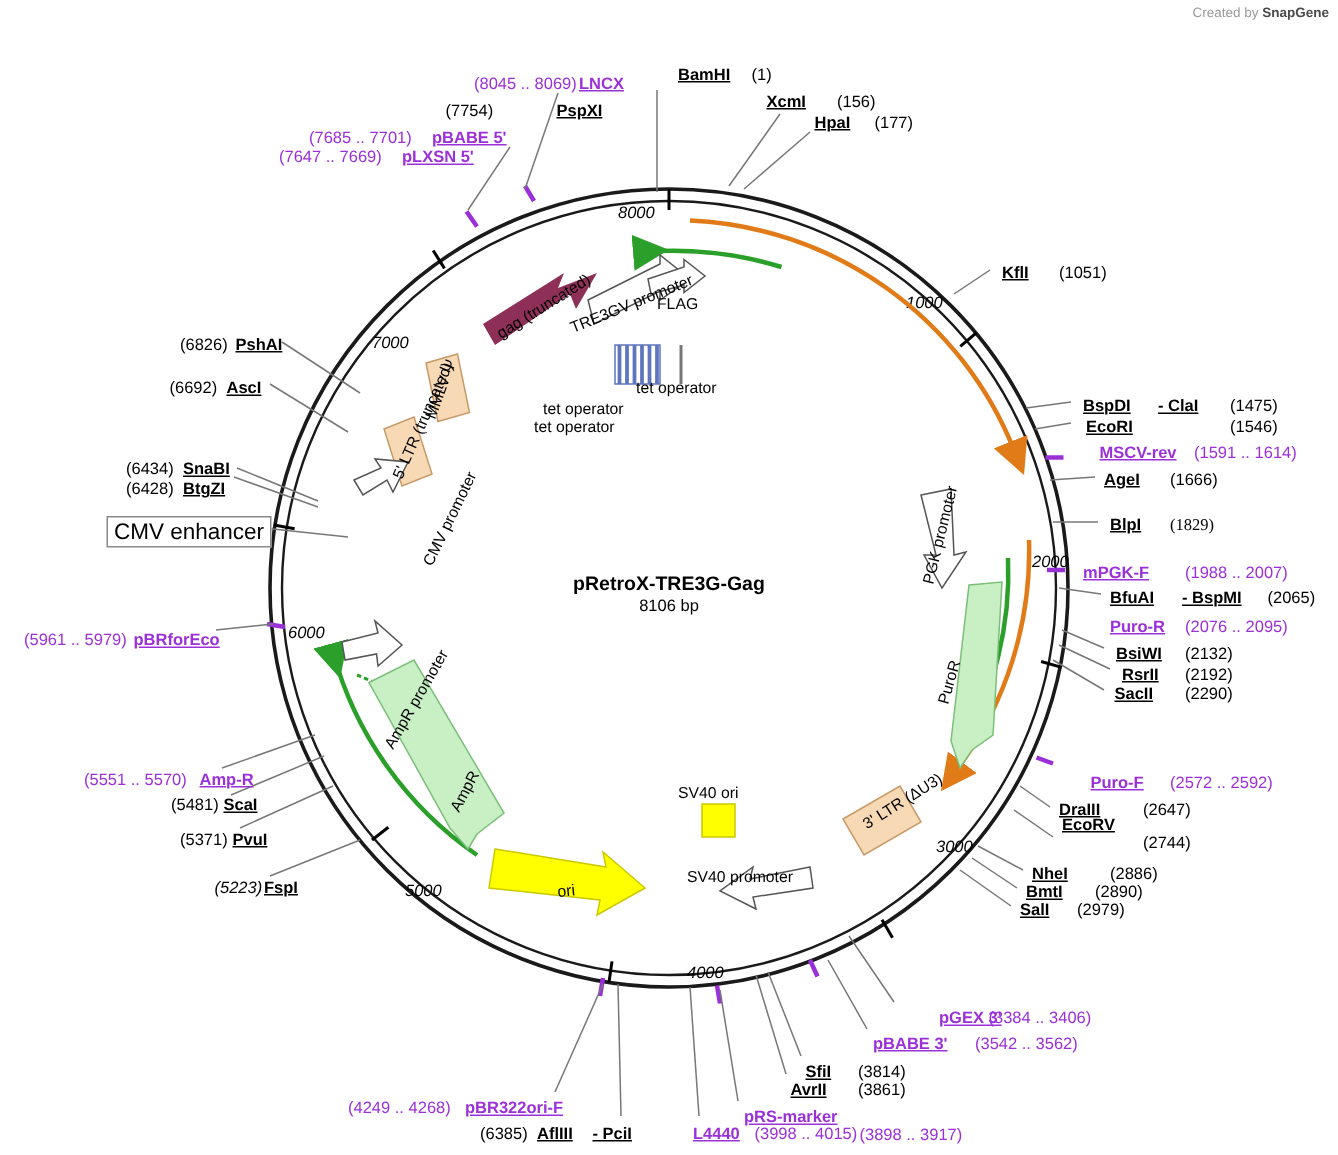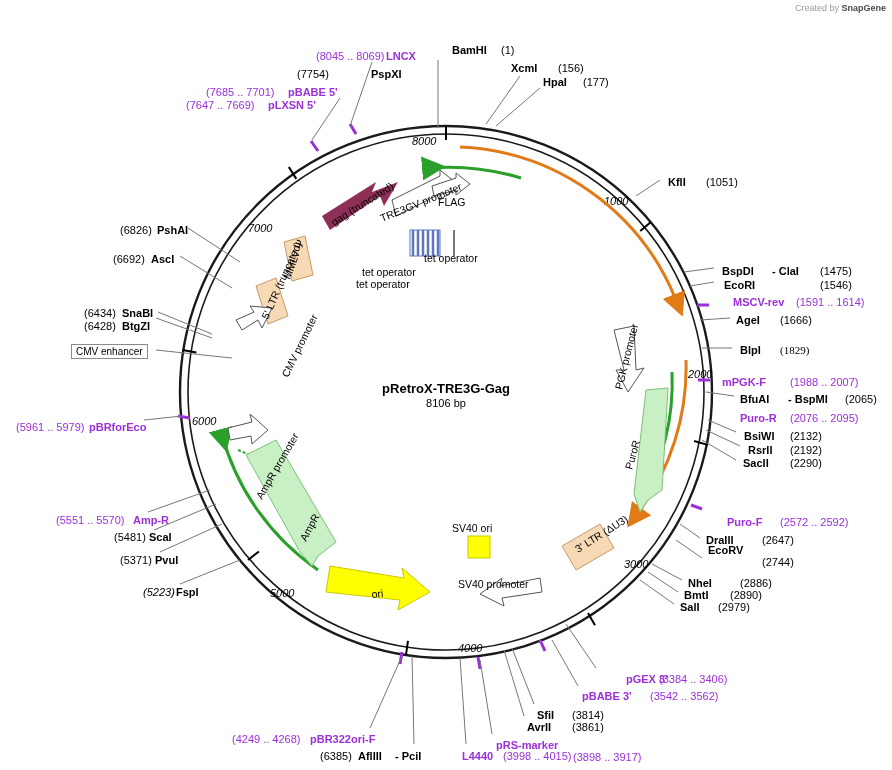--- a/index.html
+++ b/index.html
@@ -5,30 +5,30 @@
   html,body{margin:0;padding:0;}
   body{
     width:892px;height:770px;
     background:#ffffff;
     font-family:"Liberation Sans", sans-serif;
     position:relative;
     overflow:hidden;
   }
   #stage{position:absolute;left:0;top:0;width:892px;height:770px;}
   .lbl{position:absolute;white-space:nowrap;font-size:11px;color:#000;}
-  .lbl.b{font-weight:bold;}
+  .lbl.b{font-weight:bold;text-decoration:underline;}
   .lbl.p{color:#9b30d9;}
   .credit{position:absolute;right:6px;top:3px;font-size:9px;color:#9a9a9a;}
   .credit b{color:#4a4a4a;}
   svg{position:absolute;left:0;top:0;}
   .tickno{font-size:11px;fill:#000;font-style:italic;font-family:"Liberation Sans",sans-serif;}
   .plasmid-name{font-size:13px;font-weight:bold;fill:#000;}
   .plasmid-bp{font-size:11px;fill:#000;}
   .featlbl{font-size:10.5px;fill:#000;}
-  .box{position:absolute;border:1px solid #8a8a8a;background:#fff;font-size:10px;padding:1px 4px;}
+  .box{position:absolute;border:1px solid #8a8a8a;background:#fff;font-size:15px;padding:1px 4px;}
 </style>
 </head>
 <body>
 
 <div id="stage">
 
   <div class="credit">
     <span>Created by</span>
     <b>SnapGene</b>
   </div>

